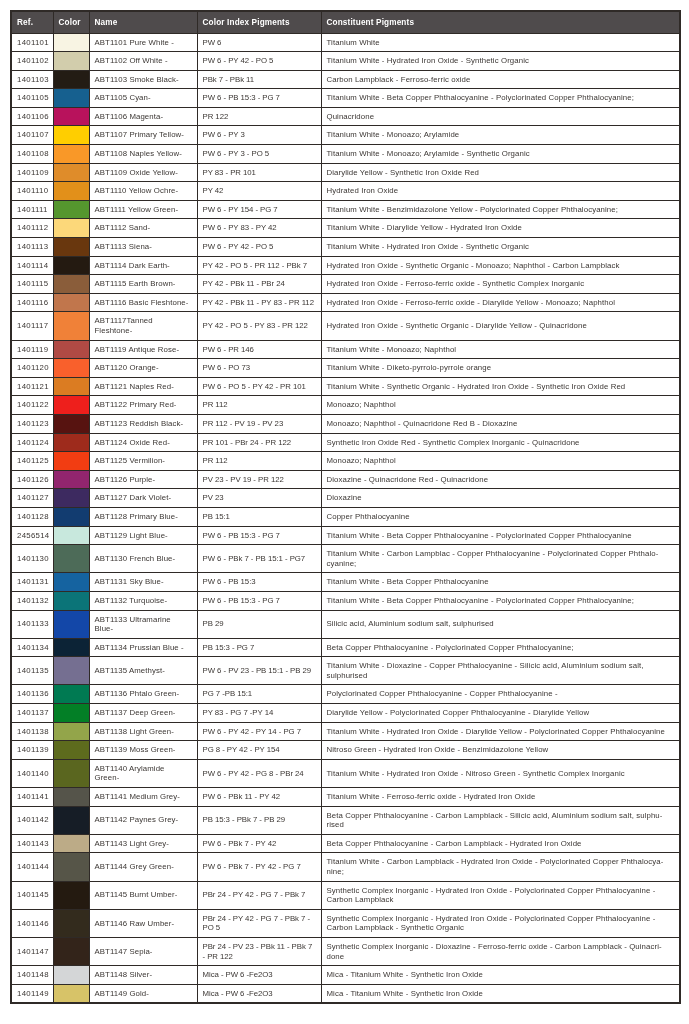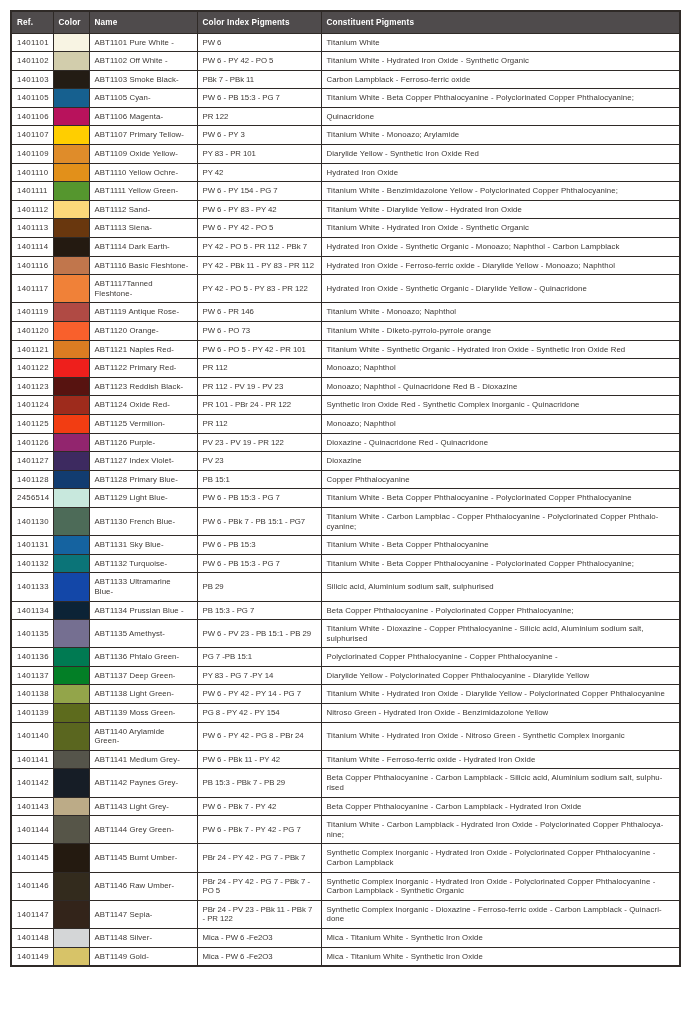--- a/index.html
+++ b/index.html
@@ -107,20 +107,27 @@
     <td>Quinacridone</td>
   </tr>
         <tr>
     <td class="ref">1401107</td>
     <td class="swatch" style="background: rgb(255, 206, 0);"></td>
     <td>ABT1107 Primary Tellow-</td>
     <td class="ci">PW 6 - PY 3</td>
     <td>Titanium White - Monoazo; Arylamide</td>
   </tr>
         <tr>
+    <td class="ref">1401108</td>
+    <td class="swatch" style="background: rgb(249, 152, 40);"></td>
+    <td>ABT1108 Naples Yellow-</td>
+    <td class="ci">PW 6 - PY 3 - PO 5</td>
+    <td>Titanium White - Monoazo; Arylamide -  Synthetic Organic</td>
+  </tr>
+        <tr>
     <td class="ref">1401109</td>
     <td class="swatch" style="background: rgb(223, 140, 42);"></td>
     <td>ABT1109 Oxide Yellow-</td>
     <td class="ci">PY 83 - PR 101</td>
     <td>Diarylide Yellow - Synthetic Iron Oxide Red</td>
   </tr>
         <tr>
     <td class="ref">1401110</td>
     <td class="swatch" style="background: rgb(226, 144, 26);"></td>
     <td>ABT1110 Yellow Ochre-</td>
@@ -149,20 +156,27 @@
     <td>Titanium White - Hydrated Iron Oxide - Synthetic Organic</td>
   </tr>
         <tr>
     <td class="ref">1401114</td>
     <td class="swatch" style="background: rgb(36, 26, 17);"></td>
     <td>ABT1114 Dark Earth-</td>
     <td class="ci">PY 42 - PO 5 - PR 112 - PBk 7</td>
     <td>Hydrated Iron Oxide - Synthetic Organic - Monoazo; Naphthol - Carbon Lampblack</td>
   </tr>
         <tr>
+    <td class="ref">1401115</td>
+    <td class="swatch" style="background: rgb(138, 93, 58);"></td>
+    <td>ABT1115 Earth Brown-</td>
+    <td class="ci">PY 42 - PBk 11 - PBr 24</td>
+    <td>Hydrated Iron Oxide - Ferroso-ferric oxide - Synthetic Complex Inorganic</td>
+  </tr>
+        <tr>
     <td class="ref">1401116</td>
     <td class="swatch" style="background: rgb(193, 118, 76);"></td>
     <td>ABT1116 Basic Fleshtone-</td>
     <td class="ci">PY 42 - PBk 11 - PY 83 - PR 112</td>
     <td>Hydrated Iron Oxide - Ferroso-ferric oxide - Diarylide Yellow - Monoazo; Naphthol</td>
   </tr>
         <tr>
     <td class="ref">1401117</td>
     <td class="swatch" style="background: rgb(240, 129, 56);"></td>
     <td>ABT1117Tanned Fleshtone-</td>
@@ -221,21 +235,21 @@
         <tr>
     <td class="ref">1401126</td>
     <td class="swatch" style="background: rgb(146, 37, 110);"></td>
     <td>ABT1126 Purple-</td>
     <td class="ci">PV 23 - PV 19 - PR 122</td>
     <td>Dioxazine -  Quinacridone Red - Quinacridone</td>
   </tr>
         <tr>
     <td class="ref">1401127</td>
     <td class="swatch" style="background: rgb(61, 42, 96);"></td>
-    <td>ABT1127 Index Violet-</td>
+    <td>ABT1127 Dark Violet-</td>
     <td class="ci">PV 23</td>
     <td>Dioxazine</td>
   </tr>
         <tr>
     <td class="ref">1401128</td>
     <td class="swatch" style="background: rgb(18, 60, 112);"></td>
     <td>ABT1128 Primary Blue-</td>
     <td class="ci">PB 15:1</td>
     <td>Copper Phthalocyanine</td>
   </tr>

